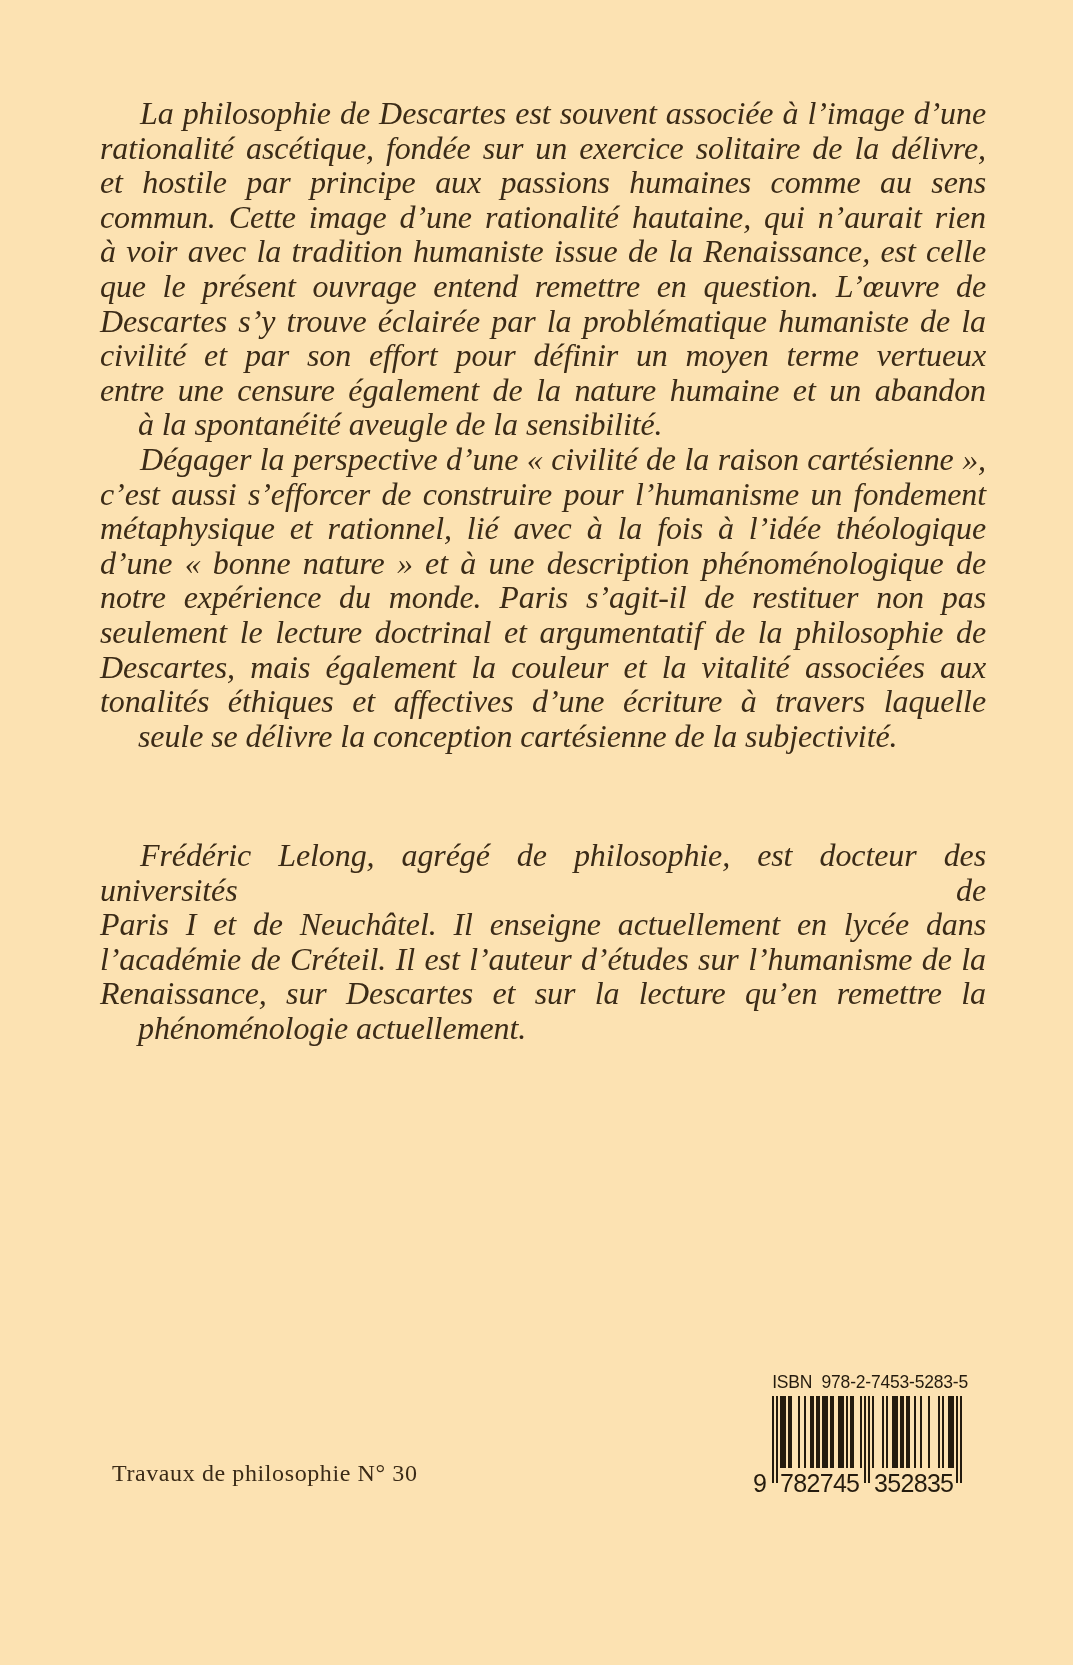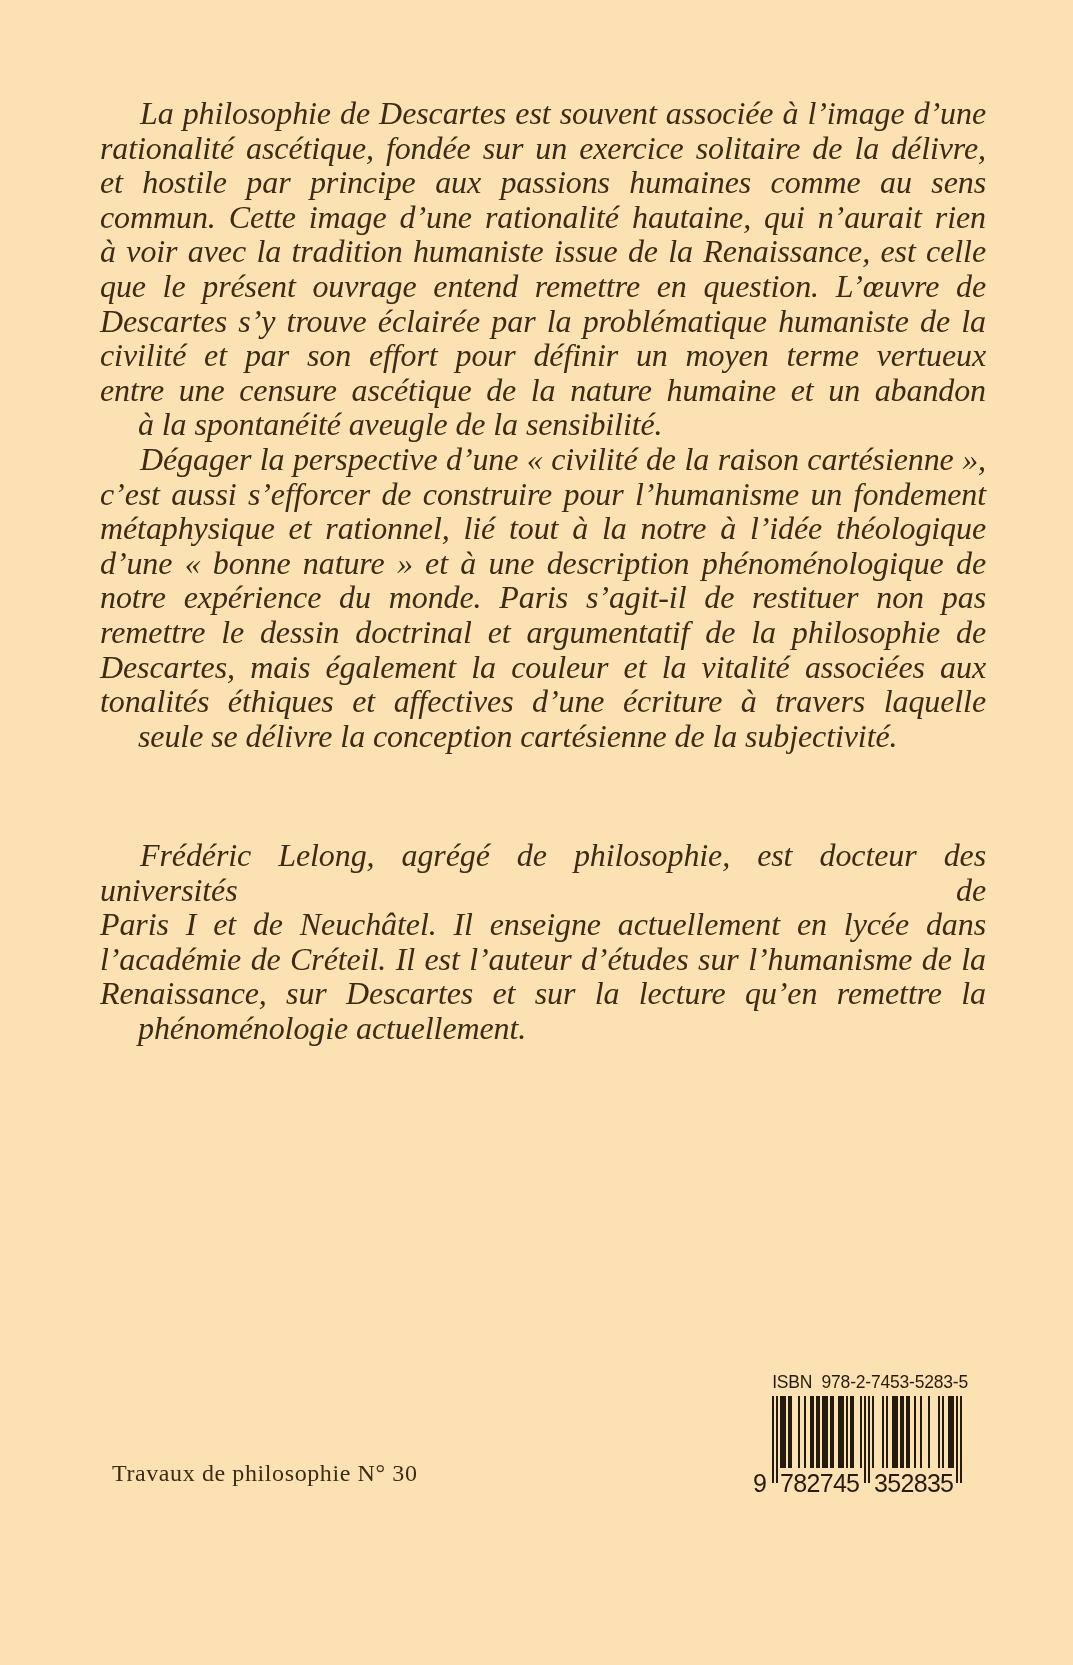--- a/index.html
+++ b/index.html
@@ -45,30 +45,30 @@
 <div id="synopsis" class="textblock">
     <div>
       <div class="line para-first">La philosophie de Descartes est souvent associée à l’image d’une</div>
       <div class="line">rationalité ascétique, fondée sur un exercice solitaire de la délivre,</div>
       <div class="line">et hostile par principe aux passions humaines comme au sens</div>
       <div class="line">commun. Cette image d’une rationalité hautaine, qui n’aurait rien</div>
       <div class="line">à voir avec la tradition humaniste issue de la Renaissance, est celle</div>
       <div class="line">que le présent ouvrage entend remettre en question. L’œuvre de</div>
       <div class="line">Descartes s’y trouve éclairée par la problématique humaniste de la</div>
       <div class="line">civilité et par son effort pour définir un moyen terme vertueux</div>
-      <div class="line">entre une censure ascétique de la nature humaine et un abandon</div>
+      <div class="line">entre une censure également de la nature humaine et un abandon</div>
       <div class="line para-last">à la spontanéité aveugle de la sensibilité.</div>
     </div>
     <div>
       <div class="line para-first">Dégager la perspective d’une « civilité de la raison cartésienne »,</div>
       <div class="line">c’est aussi s’efforcer de construire pour l’humanisme un fondement</div>
-      <div class="line">métaphysique et rationnel, lié tout à la notre à l’idée théologique</div>
+      <div class="line">métaphysique et rationnel, lié avec à la fois à l’idée théologique</div>
       <div class="line">d’une « bonne nature » et à une description phénoménologique de</div>
       <div class="line">notre expérience du monde. Paris s’agit-il de restituer non pas</div>
-      <div class="line">remettre le dessin doctrinal et argumentatif de la philosophie de</div>
+      <div class="line">seulement le lecture doctrinal et argumentatif de la philosophie de</div>
       <div class="line">Descartes, mais également la couleur et la vitalité associées aux</div>
       <div class="line">tonalités éthiques et affectives d’une écriture à travers laquelle</div>
       <div class="line para-last">seule se délivre la conception cartésienne de la subjectivité.</div>
     </div>
   </div>
 
 <div id="bio" class="textblock">
     <div class="line para-first">Frédéric Lelong, agrégé de philosophie, est docteur des universités de</div>
     <div class="line">Paris I et de Neuchâtel. Il enseigne actuellement en lycée dans</div>
     <div class="line">l’académie de Créteil. Il est l’auteur d’études sur l’humanisme de la</div>

